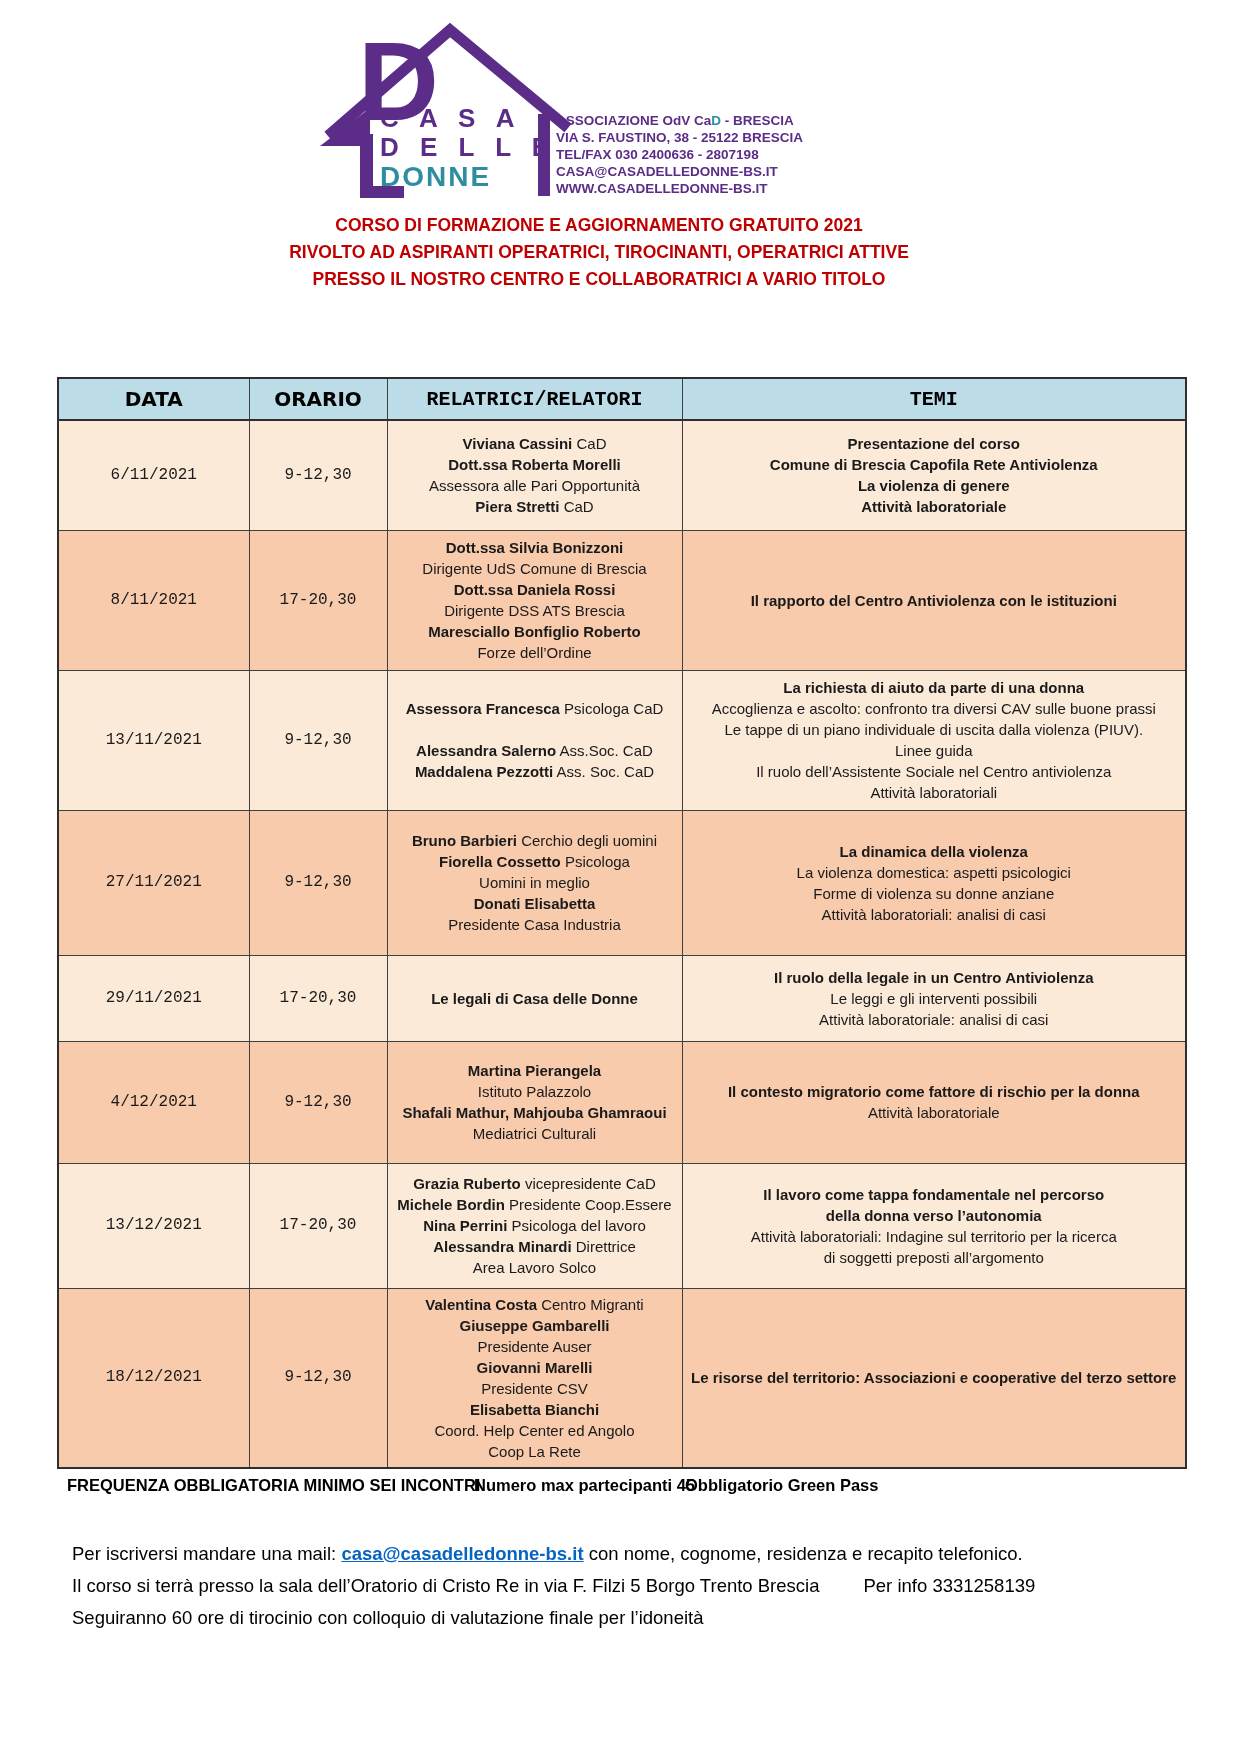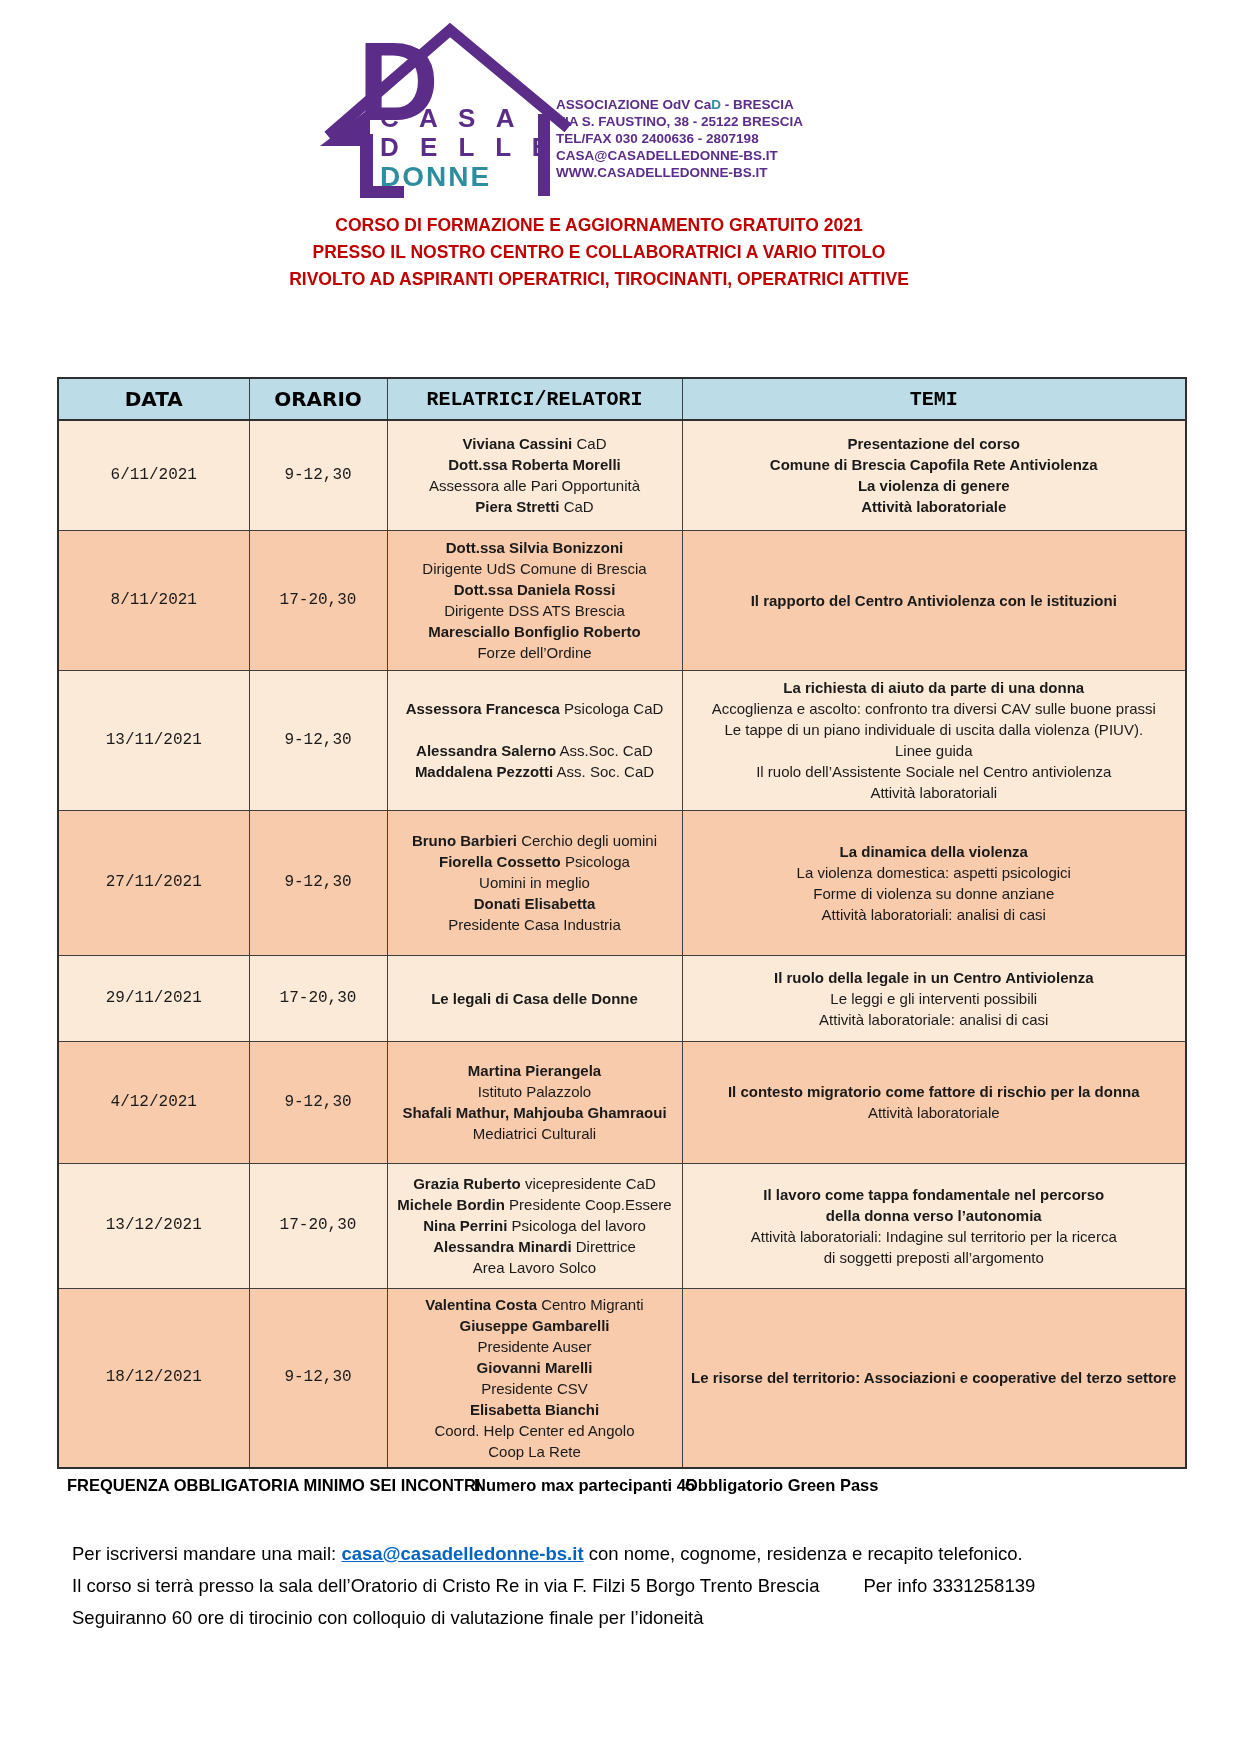--- a/index.html
+++ b/index.html
@@ -5,21 +5,21 @@
   html,body{margin:0;padding:0;background:#fff;}
   .page{position:relative;width:1241px;height:1755px;background:#fff;overflow:hidden;
         font-family:"Liberation Sans",sans-serif;color:#1a1a1a;}
 
   
   .logo{position:absolute;left:300px;top:18px;width:660px;height:190px;}
   .logo svg{position:absolute;left:0;top:0;}
   .logo-words{position:absolute;left:80px;top:86px;line-height:29px;white-space:nowrap;}
   .logo-words .lw{font-weight:bold;font-size:26px;letter-spacing:7px;color:var(--purple,#5b2c88);}
   .logo-words .lw.teal{font-size:28px;letter-spacing:2px;color:var(--teal,#2e8e9f);}
-  .logo-address{position:absolute;left:256px;top:78px;font-weight:bold;font-size:13.5px;
+  .logo-address{position:absolute;left:256px;top:94px;font-weight:bold;font-size:13.5px;
                 line-height:17px;color:var(--purple,#5b2c88);white-space:nowrap;}
   .logo-address .d-teal{color:var(--teal,#2e8e9f);}
 
   
   .doc-title{position:absolute;top:212px;left:0;width:1110px;text-align:center;
              font-weight:bold;font-size:17.5px;line-height:27px;color:var(--title-red,#c00000);padding-left:44px;}
 
   
   .table-wrap{position:absolute;top:377px;left:57px;width:1128px;}
   table.course{border-collapse:collapse;width:1128px;table-layout:fixed;
@@ -73,22 +73,22 @@
       <div><span>ASSOCIAZIONE  OdV  Ca</span><span class="d-teal">D</span><span> - BRESCIA</span></div>
       <div>VIA S. FAUSTINO, 38  -  25122  BRESCIA</div>
       <div>TEL/FAX  030  2400636  -  2807198</div>
       <div>CASA@CASADELLEDONNE-BS.IT</div>
       <div>WWW.CASADELLEDONNE-BS.IT</div>
     </div>
   </div>
 
   <div class="doc-title">
     <div>CORSO DI FORMAZIONE E AGGIORNAMENTO GRATUITO 2021</div>
+    <div>RIVOLTO AD ASPIRANTI OPERATRICI, TIROCINANTI, OPERATRICI ATTIVE</div>
     <div>PRESSO IL NOSTRO CENTRO E COLLABORATRICI A VARIO TITOLO</div>
-    <div>RIVOLTO AD ASPIRANTI OPERATRICI, TIROCINANTI, OPERATRICI ATTIVE</div>
   </div>
 
   <div class="table-wrap">
     <table class="course">
       <colgroup>
         <col style="width:191px">
           <col style="width:138px">
           <col style="width:295px">
           <col style="width:504px">
       </colgroup>

